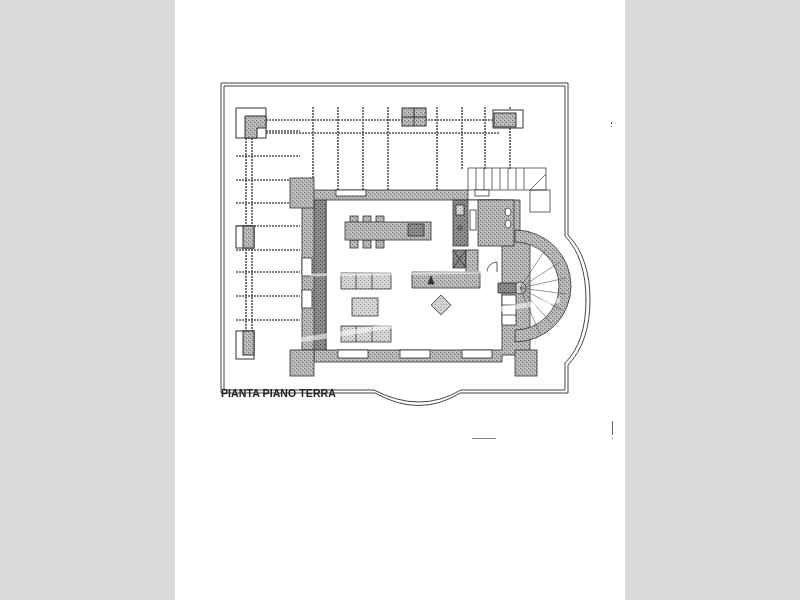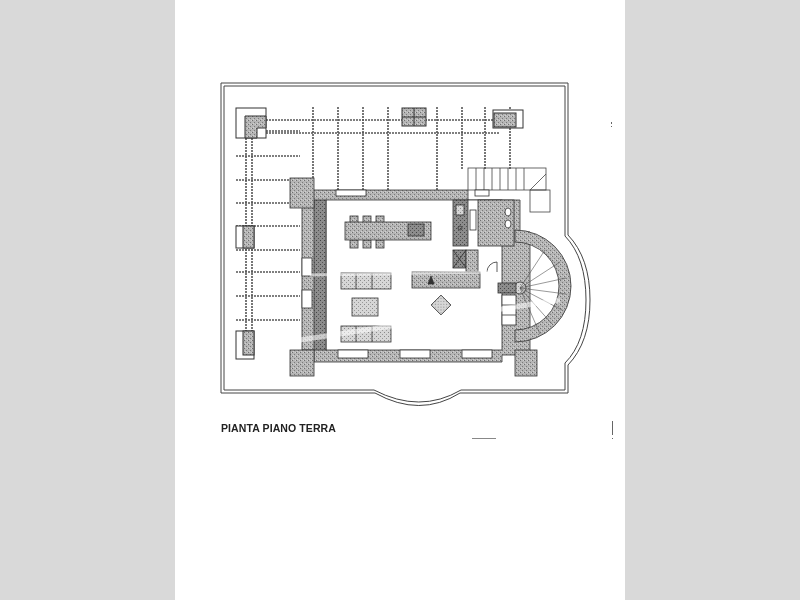--- a/index.html
+++ b/index.html
@@ -8,21 +8,21 @@
     background: #d9d9d9;
     font-family: "Liberation Sans", sans-serif;
     position: relative;
   }
   .page {
     position: absolute; left: 175px; top: 0; width: 450px; height: 600px;
     background: #ffffff;
   }
   .plan-svg { position: absolute; left: 0; top: 0; width: 800px; height: 600px; }
   .caption {
-    position: absolute; left: 221px; top: 422px;
+    position: absolute; left: 221px; top: 387px;
     font-size: 10.5px; font-weight: bold; color: #222;
     letter-spacing: 0.1px;
     font-family: "Liberation Sans", sans-serif;
   }
   .dash {
     position: absolute; left: 472px; top: 438px; width: 24px; height: 1px;
     background: #888;
   }
 </style>
 </head>

